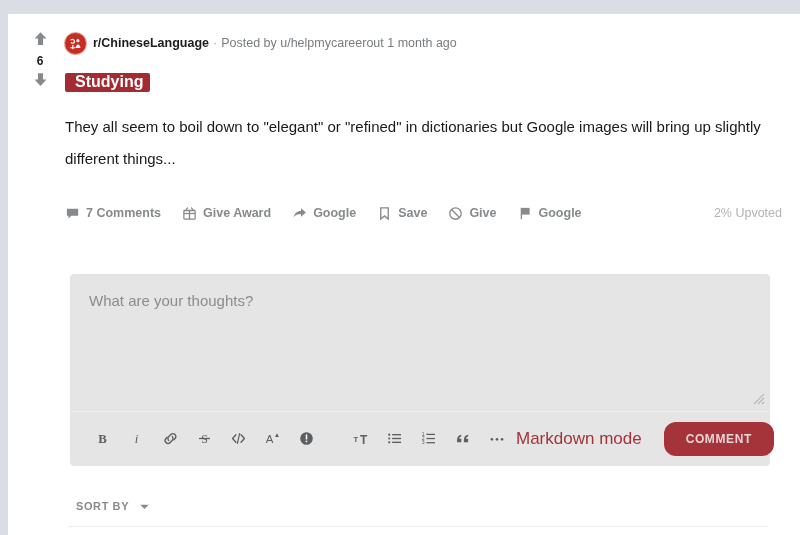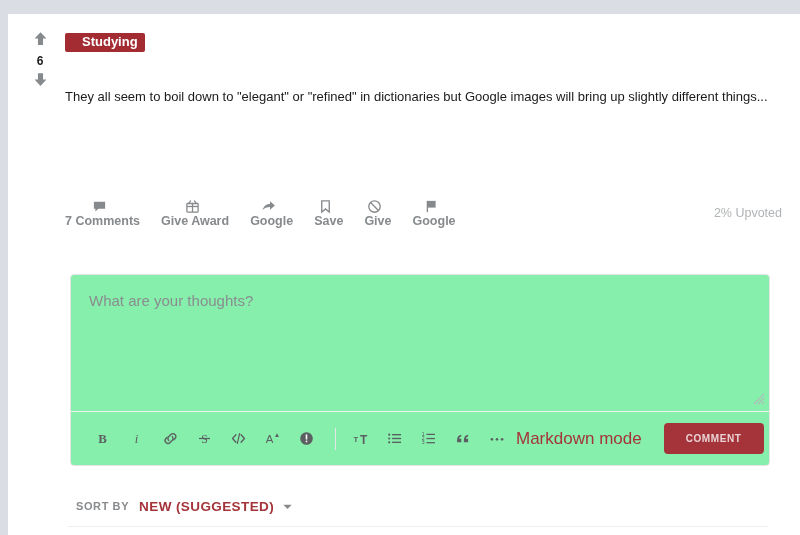--- a/index.html
+++ b/index.html
@@ -72,70 +72,69 @@
     font-size: 24px;
     font-weight: bold;
     color: #1a1a1b;
     line-height: 30px;
     letter-spacing: -0.2px;
   }
   #post-title .cjk { font-family: "DejaVu Sans", sans-serif; }
 
   #flair {
     display: inline-block;
-    margin-top: 1px;
+    margin-top: 19px;
     background: #a22c32;
     color: #ffffff;
-    font-size: 13px;
+    font-size: 16px;
     font-weight: bold;
-    padding: 3px 7px 4px 17px;
+    padding: 3px 7px 4px 10px;
     border-radius: 2px;
     line-height: 12px;
   }
 
   #post-text {
-    margin-top: 34px;
-    font-size: 13px;
-    line-height: 22px;
+    margin-top: 19px;
+    font-size: 15px;
+    line-height: 32px;
     color: #1a1a1b;
     max-width: 710px;
   }
 
   
   #action-bar {
     position: absolute;
     left: 57px; top: 186px; right: 18px;
     height: 26px;
     display: flex; align-items: center;
   }
   .action {
     display: inline-flex; align-items: center;
     font-size: 12.5px; font-weight: bold;
     color: #878a8c;
     margin-right: 21px;
     cursor: pointer;
     white-space: nowrap;
-    flex-direction: column;
   }
   .action .ico { margin-right: 6px; display: inline-flex; }
   #upvoted-pct {
     margin-left: auto;
     font-size: 12.5px;
     color: #b0b3b5;
     white-space: nowrap;
   }
 
   
   #comment-box {
     position: absolute;
     left: 62px; top: 260px;
     width: 700px;
     border: 1px solid #e2e4e6;
     border-radius: 4px;
-    background: #86efac;
+    background: #e5e5e5;
   }
   #comment-input {
     width: 100%;
     height: 136px;
     border: none;
     outline: none;
     resize: none;
     padding: 17px 18px;
     font-family: "Liberation Sans", sans-serif;
     font-size: 15px;
@@ -175,23 +174,23 @@
     font-size: 17px;
     color: #a4343a;
     margin-right: 22px;
     cursor: pointer;
     white-space: nowrap;
   }
   #comment-submit {
     background: #a4343a;
     color: #e9d3d5;
     border: none;
-    border-radius: 4px;
+    border-radius: 12px;
     font-family: "Liberation Sans", sans-serif;
-    font-size: 10px;
+    font-size: 12px;
     font-weight: bold;
     letter-spacing: 0.6px;
     padding: 10px 22px;
     cursor: pointer;
     white-space: nowrap;
   }
 
   
   #sort-row {
     position: absolute;
@@ -235,20 +234,34 @@
     <span id="vote-score">6</span>
     <span class="vote-arrow">
       <svg width="17" height="17" viewBox="0 0 20 20">
           <path d="M10 17.5 L3 10 L7 10 L7 2.5 L13 2.5 L13 10 L17 10 Z" fill="#878a8c"></path>
         </svg>
     </span>
   </div>
 
   <div id="post-main">
 
+    <div id="meta-row">
+      <span id="sub-icon">
+        <svg width="15" height="15" viewBox="0 0 20 20">
+          <path d="M4 5 C7 3.5 9 6 8.5 8 C8 10 5.5 10 4.5 9" stroke="#fff" stroke-width="1.6" fill="none" stroke-linecap="round"></path>
+          <circle cx="13.2" cy="6.2" r="2.1" fill="#fff"></circle>
+          <path d="M10 16 C10.4 12.8 12 11.2 13.4 11.2 C14.9 11.2 16.3 12.8 16.6 16 Z" fill="#fff"></path>
+          <path d="M3.4 15.6 L9.4 15.6" stroke="#fff" stroke-width="1.5" stroke-linecap="round"></path>
+          <path d="M6.4 12.3 L6.4 17" stroke="#fff" stroke-width="1.5" stroke-linecap="round"></path>
+        </svg>
+      </span>
+      <span id="sub-name">r/ChineseLanguage</span>
+      <span class="meta-dot">·</span>
+      <span id="posted-by">Posted by u/helpmycareerout 1 month ago</span>
+    </div>
 
 
     <div><span id="flair">Studying</span></div>
 
     <p id="post-text">They all seem to boil down to "elegant" or "refined" in dictionaries but Google images will bring up slightly different things...</p>
   </div>
 
   <div id="action-bar">
 
     <span class="action">
@@ -407,21 +420,20 @@
         </svg>
       </span>
 
       <span id="markdown-mode">Markdown mode</span>
       <button id="comment-submit">COMMENT</button>
     </div>
   </div>
 
   <div id="sort-row">
     <span id="sort-label">SORT BY</span>
-    <span id="sort-value">NEW (SUGGESTED)</span>
     <span id="sort-chevron">
       <svg width="11" height="11" viewBox="0 0 12 12">
           <path d="M1.5 4 L6 8.6 L10.5 4 Z" fill="#878a8c"></path>
         </svg>
     </span>
   </div>
 
   <div id="comments-divider"></div>
 </div>
 

